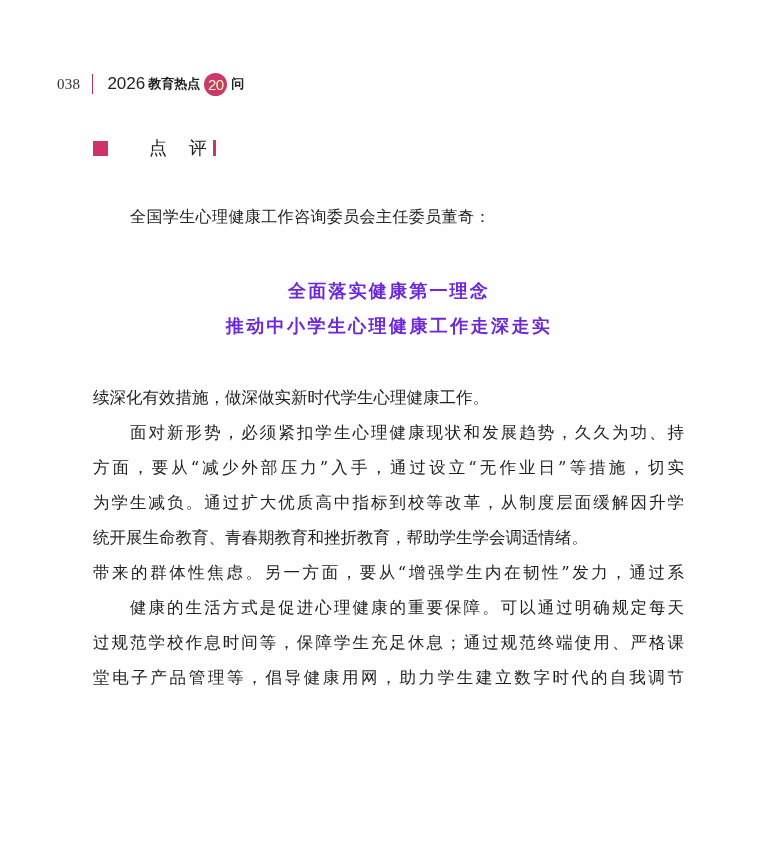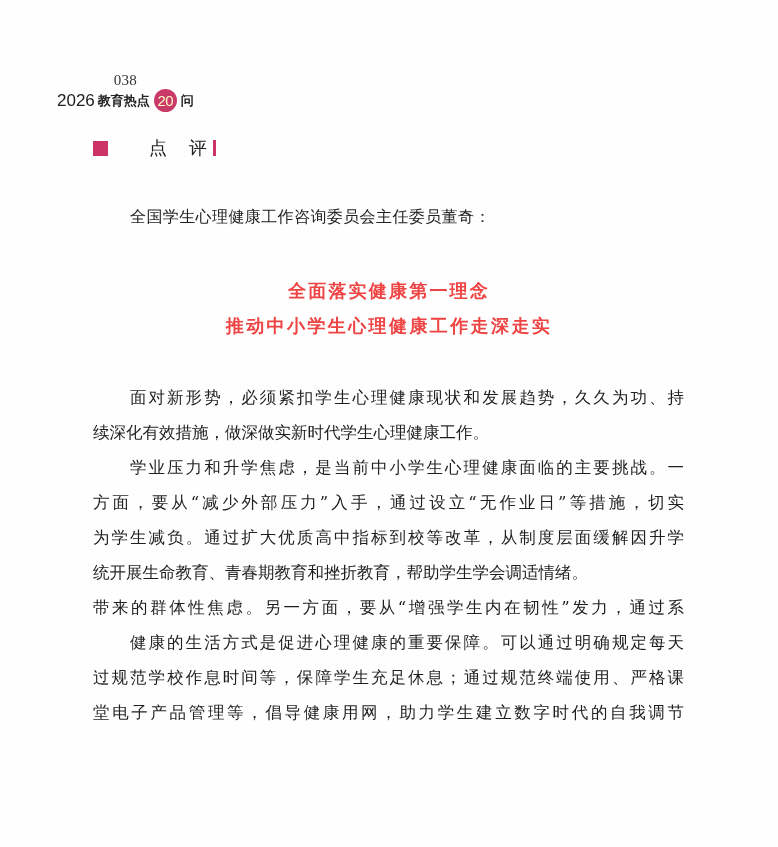--- a/index.html
+++ b/index.html
@@ -14,21 +14,20 @@
       font-family: "DejaVu Serif", "Liberation Serif", serif;
       color: #1e1e1e;
     }
     .page-header {
       position: absolute;
       left: 57px;
       top: 72px;
       height: 24px;
       display: flex;
       align-items: center;
-      flex-direction: column;
     }
     .page-number {
       font-family: "Liberation Serif", "DejaVu Serif", serif;
       font-size: 15px;
       color: #333;
       letter-spacing: 0.3px;
     }
     .header-divider {
       width: 1px;
       height: 20px;
@@ -100,21 +99,21 @@
       letter-spacing: 0.4px;
     }
     .title-block {
       position: absolute;
       left: 0;
       width: 778px;
       text-align: center;
       font-family: "DejaVu Sans", "Liberation Sans", sans-serif;
       font-weight: bold;
       font-size: 18px;
-      color: #ef4444;
+      color: #6d28d9;
     }
     .title-line-1 { top: 279px; letter-spacing: 2.2px; left: 0; }
     .title-line-2 { top: 314px; letter-spacing: 2.4px; left: 0; }
     .body-text {
       position: absolute;
       left: 93px;
       top: 380px;
       width: 591px;
     }
     .line {
@@ -150,25 +149,24 @@
   <span class="section-bar"></span>
 </div>
 
 <div class="attribution">全国学生心理健康工作咨询委员会主任委员董奇：</div>
 
 <div class="title-block title-line-1">全面落实健康第一理念</div>
 <div class="title-block title-line-2">推动中小学生心理健康工作走深走实</div>
 
 <div class="body-text">
   <div>
+    <span class="line last">续深化有效措施，做深做实新时代学生心理健康工作。</span>
     <span class="line indent">面对新形势，必须紧扣学生心理健康现状和发展趋势，久久为功、持</span>
-    <span class="line last">续深化有效措施，做深做实新时代学生心理健康工作。</span>
   </div>
   <div>
-    <span class="line indent">学业压力和升学焦虑，是当前中小学生心理健康面临的主要挑战。一</span>
     <span class="line">方面，要从“减少外部压力”入手，通过设立“无作业日”等措施，切实</span>
     <span class="line">为学生减负。通过扩大优质高中指标到校等改革，从制度层面缓解因升学</span>
     <span class="line last">统开展生命教育、青春期教育和挫折教育，帮助学生学会调适情绪。</span>
     <span class="line">带来的群体性焦虑。另一方面，要从“增强学生内在韧性”发力，通过系</span>
   </div>
   <div>
     <span class="line indent">健康的生活方式是促进心理健康的重要保障。可以通过明确规定每天</span>
     <span class="line">过规范学校作息时间等，保障学生充足休息；通过规范终端使用、严格课</span>
     <span class="line">堂电子产品管理等，倡导健康用网，助力学生建立数字时代的自我调节</span>
   </div>

